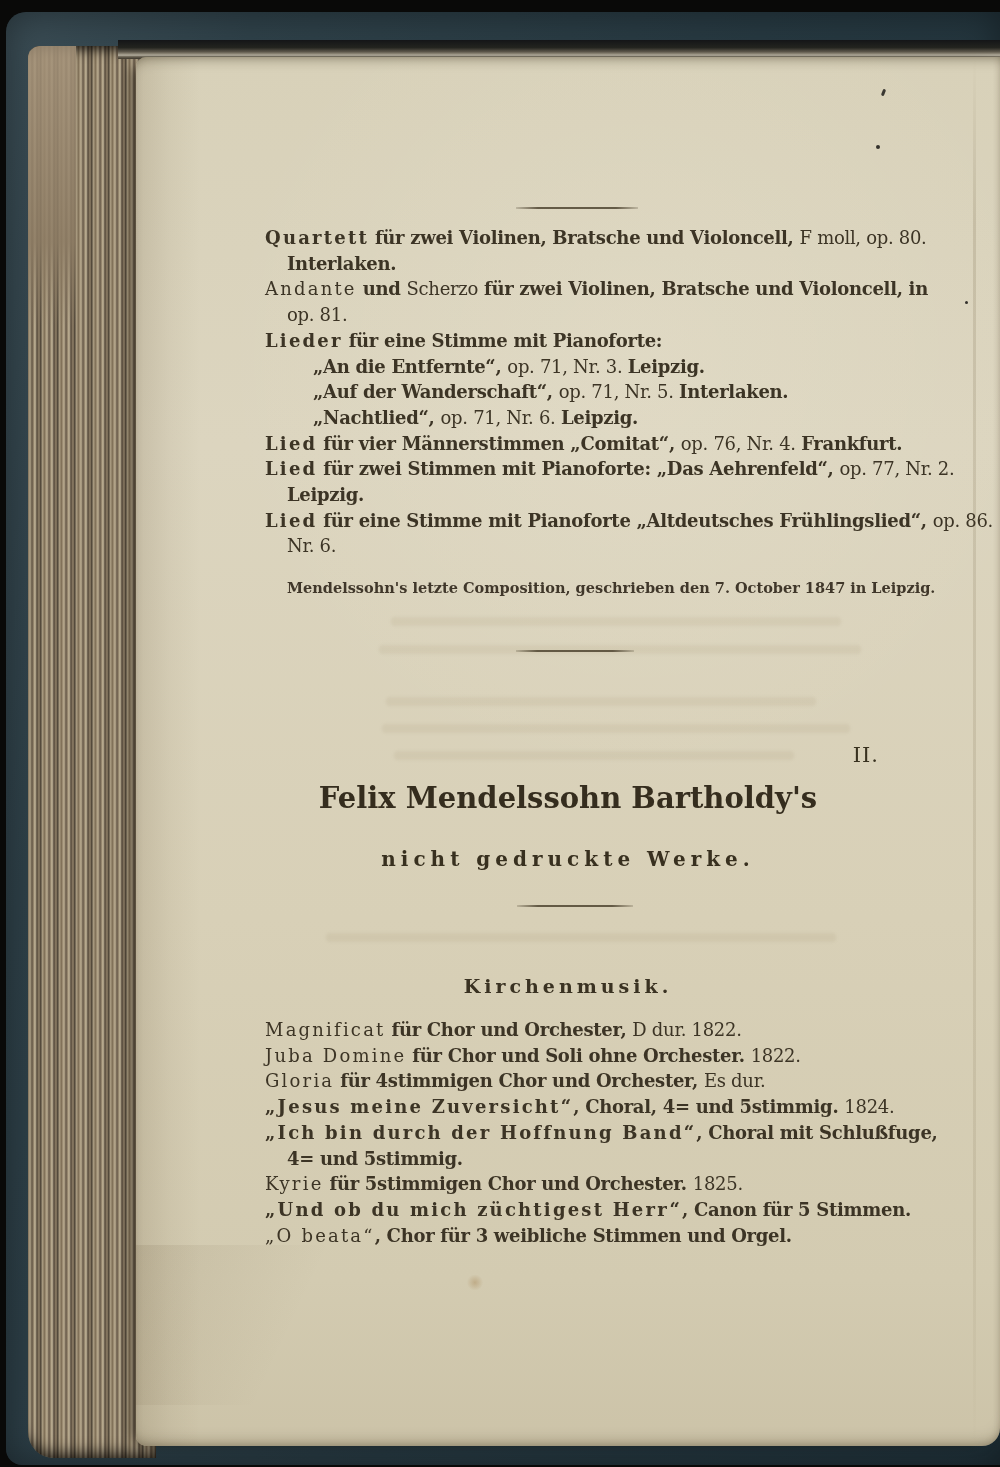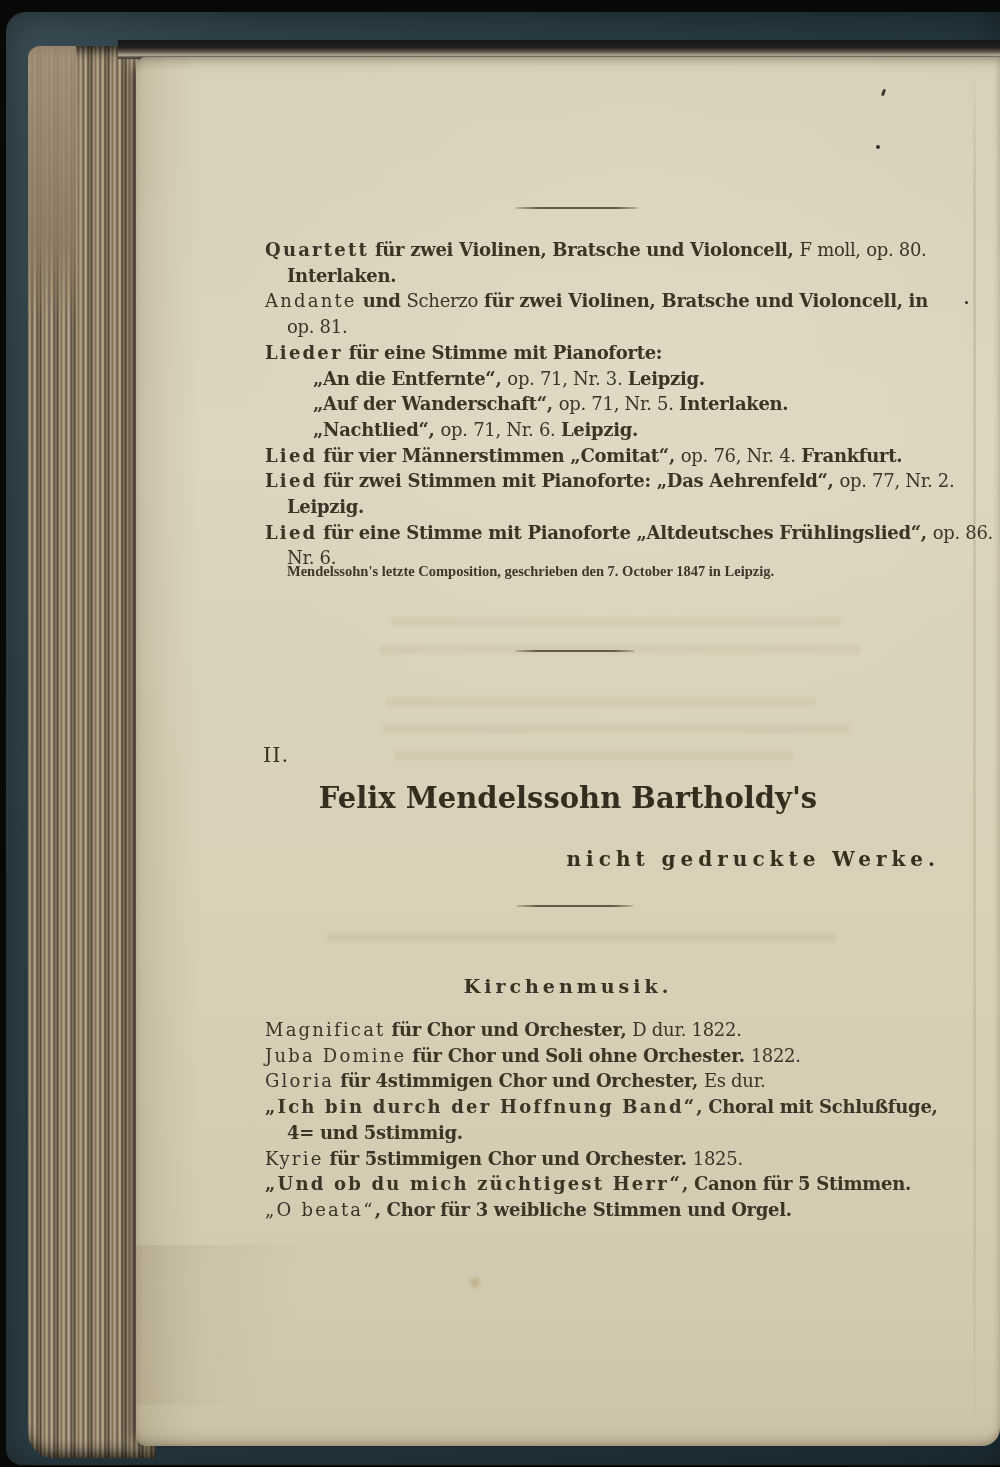--- a/index.html
+++ b/index.html
@@ -76,43 +76,43 @@
                 rgba(70,60,40,.8) 82%, rgba(70,60,40,.2));
   }
   #rule-pagenum { left:380px; top:150px; width:122px; }
   #divider-1   { left:380px; top:593px; width:118px; }
   #divider-2   { left:381px; top:848px; width:116px; }
 
   .list {
     position:absolute; left:129px; font-size:18px; line-height:25.7px;
     white-space:nowrap; letter-spacing:-0.3px;
   }
-  #works-list  { top:180px; }
+  #works-list  { top:168px; }
   #church-list { top:960px; }
   .line.i1 { padding-left:22px; }
   .line.i2 { padding-left:48px; }
   .f  { font-weight:700; }            
   .ro { font-weight:400; }            
   .sp { letter-spacing:2.2px; }       
 
   .footnote {
-    position:absolute; left:151px; top:506px; font-size:14.5px; font-weight:700;
-    color:#40372a; white-space:nowrap;font-family:Liberation Serif, serif;
+    position:absolute; left:151px; top:522px; font-size:14.5px; font-weight:700;
+    color:#40372a; white-space:nowrap;
   }
 
   .numeral {
-    position:absolute; left:127px; top:686px; width:616px; text-align:left;
+    position:absolute; left:127px; top:686px; width:616px; text-align:right;
     font-size:21px; letter-spacing:1px; color:#38311f;
   }
   .title {
     position:absolute; left:60px; top:724px; width:744px; text-align:center;
     font-size:29px; font-weight:700; color:#352d1e; white-space:nowrap;
   }
   .subtitle {
-    position:absolute; left:60px; top:790px; width:744px; text-align:right;
+    position:absolute; left:60px; top:790px; width:744px; text-align:center;
     font-size:20px; font-weight:700; letter-spacing:5px; color:#38301f; white-space:nowrap;
   }
   .subheading {
     position:absolute; left:60px; top:889px; width:744px; text-align:center;
     font-size:19px; font-weight:700; letter-spacing:4px; color:#3a3222;margin-top:29px;
   }
 
   
   .ghost { position:absolute; height:9px; border-radius:4px;
            background:rgba(115,95,58,.075); filter:blur(1.6px); }
@@ -182,20 +182,21 @@
   <div class="subtitle">nicht gedruckte Werke.</div>
 
   <div class="rule" id="divider-2"></div>
 
   <div class="subheading">Kirchenmusik.</div>
 
   <div class="list" id="church-list">
       <div class="line"><span class="ro sp">Magnificat</span><span class="f"> für Chor und Orchester, </span><span class="ro">D dur. 1822.</span></div>
       <div class="line"><span class="ro sp">Juba Domine</span><span class="f"> für Chor und Soli ohne Orchester. </span><span class="ro">1822.</span></div>
       <div class="line"><span class="ro sp">Gloria</span><span class="f"> für 4stimmigen Chor und Orchester, </span><span class="ro">Es dur.</span></div>
+      <div class="line"><span class="f sp">„Jesus meine Zuversicht“</span><span class="f">, Choral, 4= und 5stimmig. </span><span class="ro">1824.</span></div>
       <div class="line"><span class="f sp">„Ich bin durch der Hoffnung Band“</span><span class="f">, Choral mit Schlußfuge,</span></div>
       <div class="line i1"><span class="f">4= und 5stimmig.</span></div>
       <div class="line"><span class="ro sp">Kyrie</span><span class="f"> für 5stimmigen Chor und Orchester. </span><span class="ro">1825.</span></div>
       <div class="line"><span class="f sp">„Und ob du mich züchtigest Herr“</span><span class="f">, Canon für 5 Stimmen.</span></div>
       <div class="line"><span class="ro sp">„O beata“</span><span class="f">, Chor für 3 weibliche Stimmen und Orgel.</span></div>
     </div>
 
   <div class="speck" id="sp1"></div>
   <div class="speck" id="sp2"></div>
   <div class="speck" id="sp3"></div>

